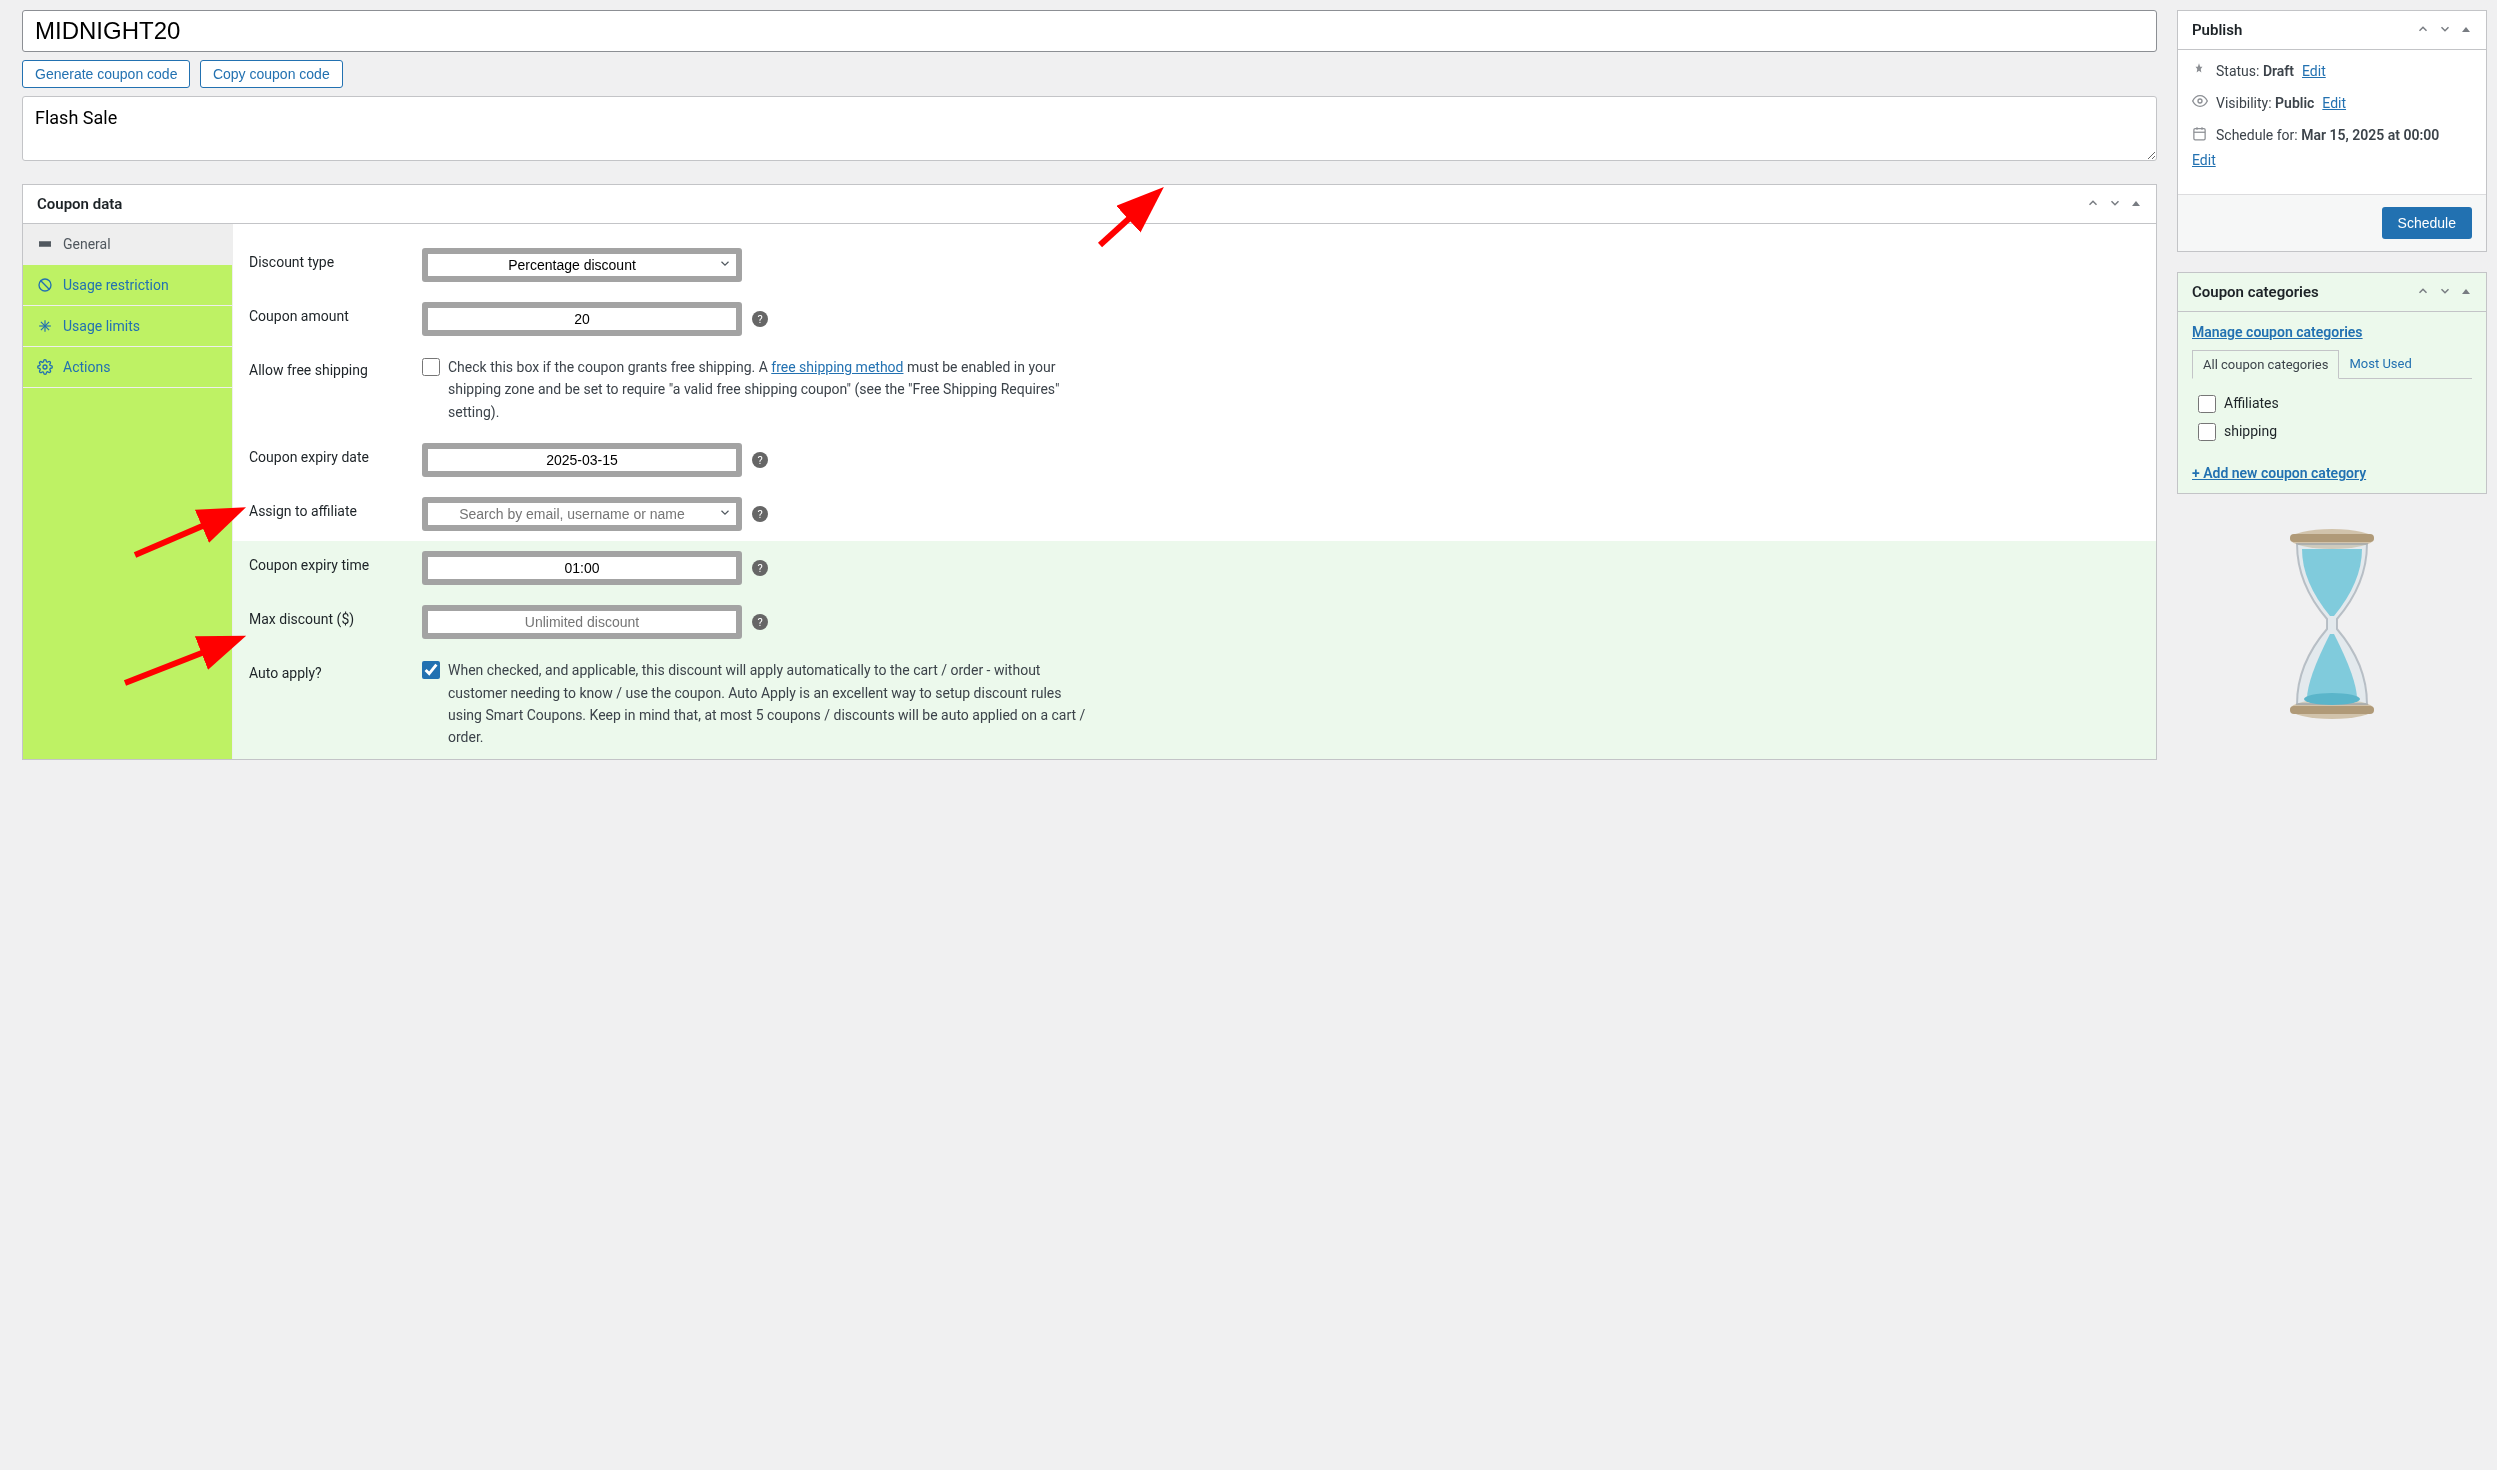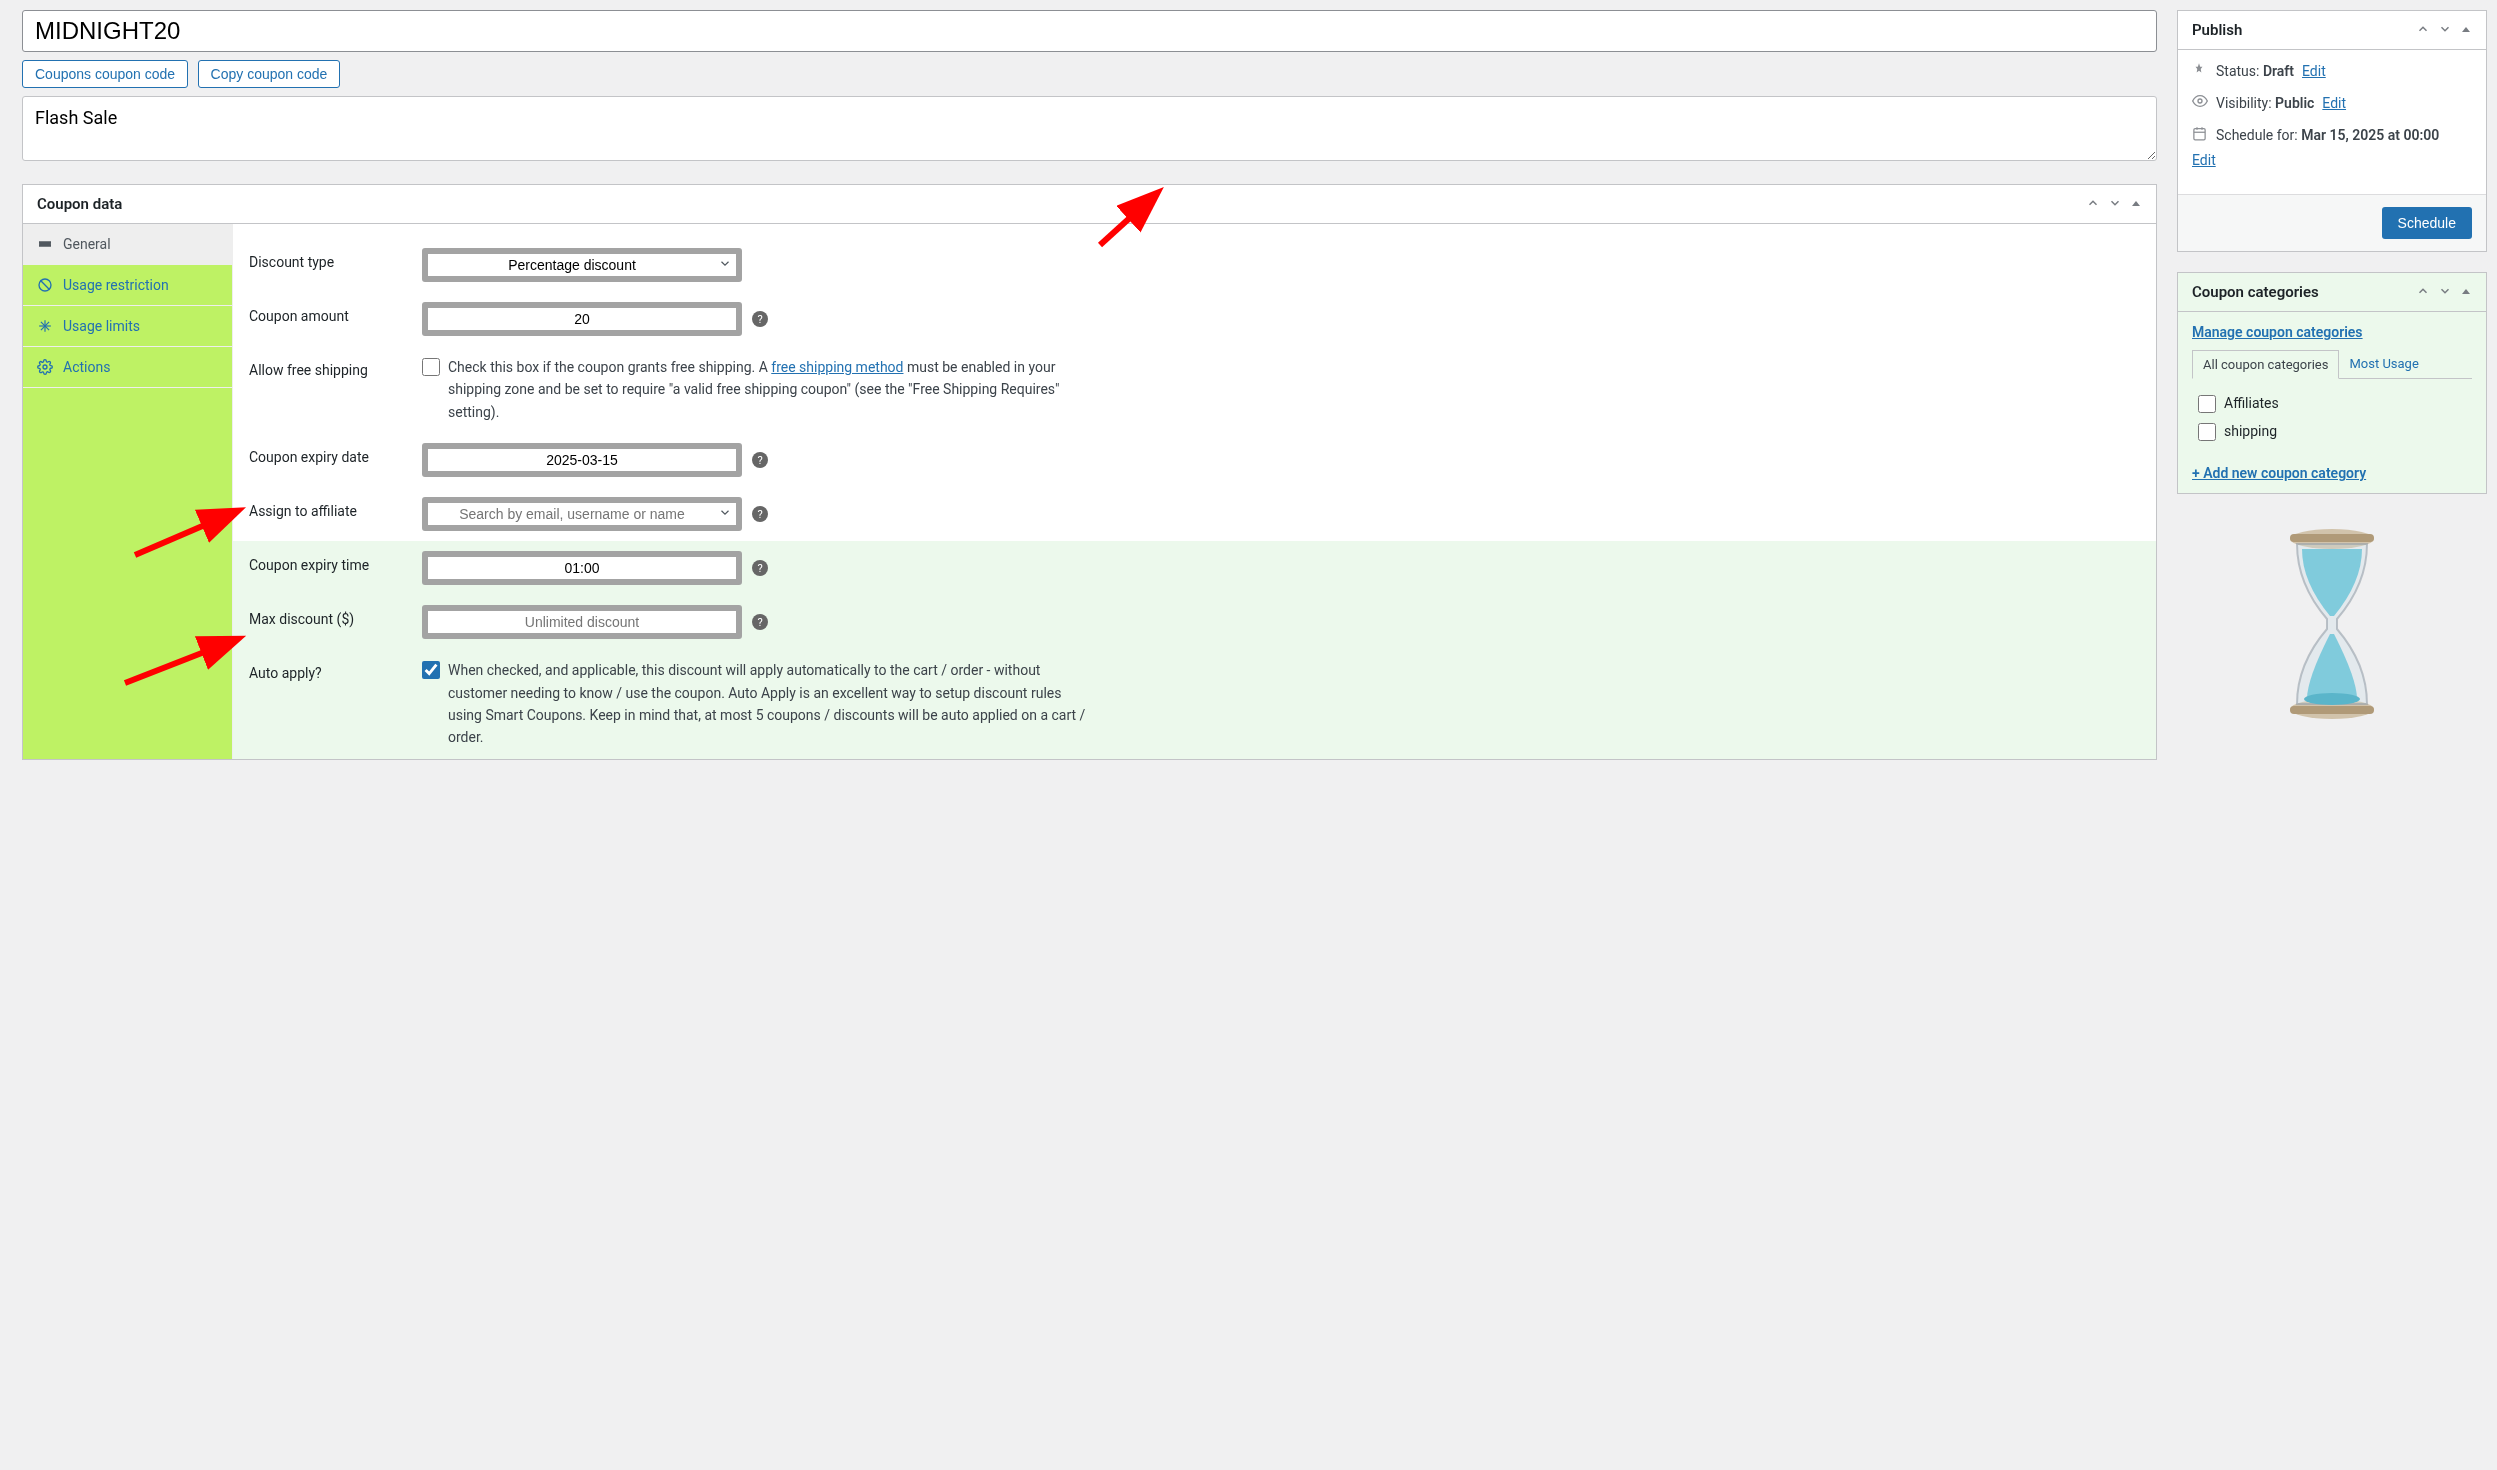--- a/index.html
+++ b/index.html
@@ -305,21 +305,21 @@
   padding: 10px;
 }
 </style>
 </head>
 <body>
 
 <div class="layout" style="position:relative;">
   <div class="main-col">
     <input class="title-input" value="MIDNIGHT20" style="">
     <div>
-      <button class="link-btn">Coupons coupon code</button>
+      <button class="link-btn">Generate coupon code</button>
       <button class="link-btn">Copy coupon code</button>
     </div>
     <textarea class="desc-textarea" style="">Flash Sale</textarea>
 
     <div class="postbox">
       <div class="postbox-header">
         <h2>Coupon data</h2>
         <div class="hndl-actions">
           <span class="hndl-icon">
             <svg width="14" height="14" viewBox="0 0 24 24" fill="none" stroke="currentColor" stroke-width="2.5">
@@ -540,21 +540,21 @@
               </svg></span>
           <span class="hndl-icon"><svg width="12" height="12" viewBox="0 0 24 24" fill="currentColor">
                 <polygon points="4 18 20 18 12 8"></polygon>
               </svg></span>
         </div>
       </div>
       <div class="side-body">
         <a href="#" class="manage-link">Manage coupon categories</a>
         <div class="cat-tabs-row">
           <div class="cat-tab active">All coupon categories</div>
-          <div class="cat-tab">Most Usage</div>
+          <div class="cat-tab">Most Used</div>
         </div>
         <div class="cat-list">
           <div class="cat-item">
             <input type="checkbox" class="chk" style="">
             <span>Affiliates</span>
           </div>
           <div class="cat-item">
             <input type="checkbox" class="chk" style="">
             <span>shipping</span>
           </div>

